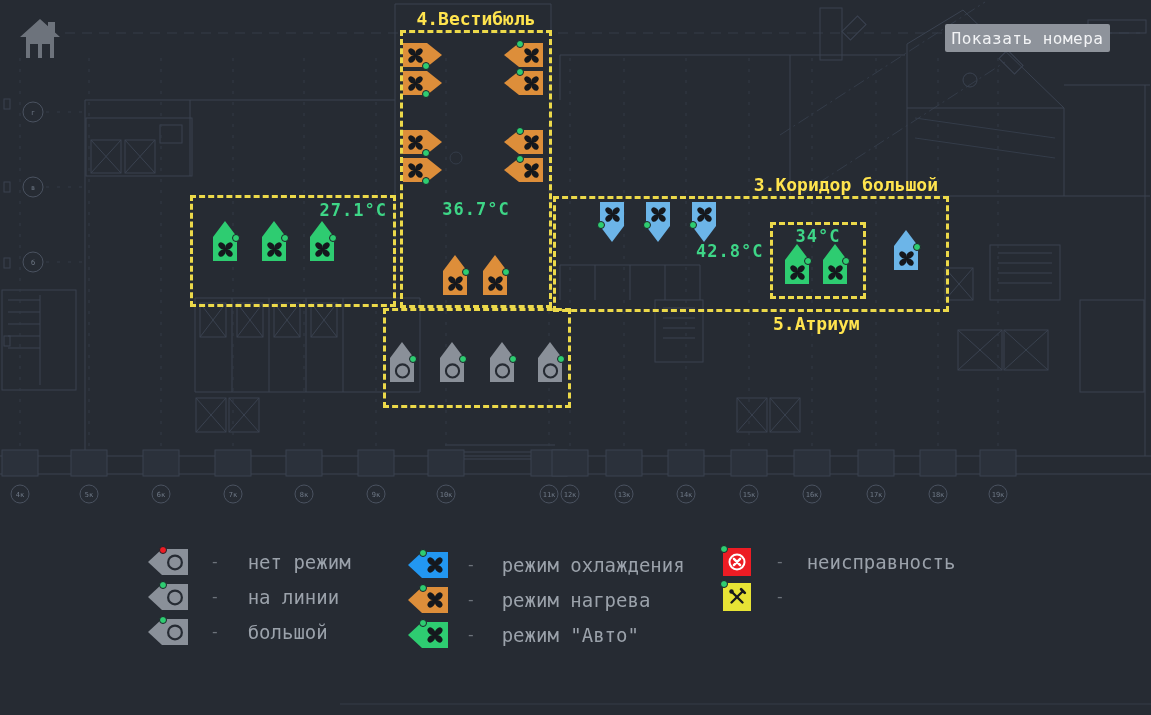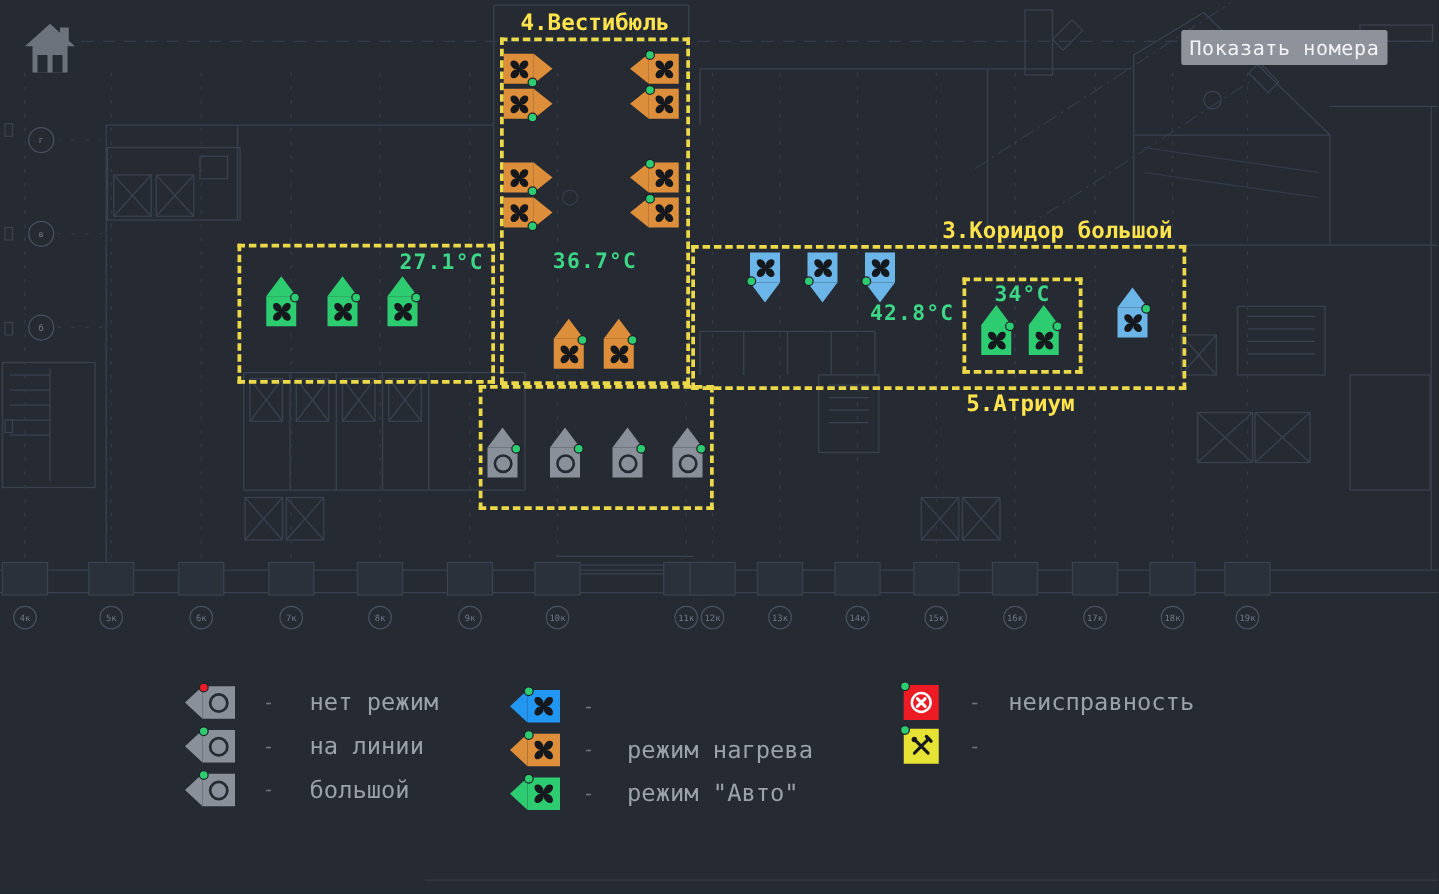--- a/index.html
+++ b/index.html
@@ -538,20 +538,21 @@
       <span class="lg-icon cooling-strong">
           <span class="lg-tri-l"></span>
           <span class="lg-sq">
             <svg>
               <use href="#fan-sym"></use>
             </svg>
             <i class="dot tl"></i>
           </span>
         </span>
       <span class="lg-dash">-</span>
+      <span class="lg-label">режим охлаждения</span>
     </div>
     <div class="lg-row">
       <span class="lg-icon heating">
           <span class="lg-tri-l"></span>
           <span class="lg-sq">
             <svg>
               <use href="#fan-sym"></use>
             </svg>
             <i class="dot tl"></i>
           </span>

